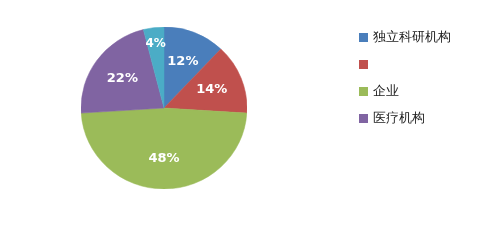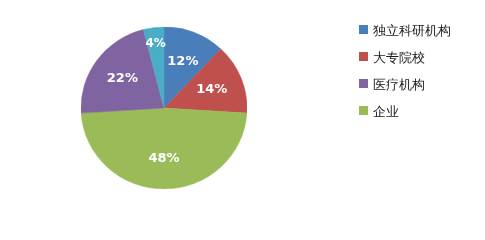--- a/index.html
+++ b/index.html
@@ -45,20 +45,21 @@
     font-size: 12px;
   }
   #legend {
     position: absolute;
     left: 359px;
     top: 23px;
     width: 124px;
   }
   .legend-row {
     display: flex;
+    align-items: center;
     height: 27px;
   }
   .legend-swatch {
     width: 9px;
     height: 9px;
     flex: 0 0 9px;
     margin-right: 5px;
     margin-top: 2px;
   }
   .legend-label {
@@ -93,25 +94,24 @@
     </svg>
   </div>
 
   <div id="legend">
       <div class="legend-row">
         <span class="legend-swatch" style="background: rgb(74, 126, 187);"></span>
         <span class="legend-label">独立科研机构</span>
       </div>
       <div class="legend-row">
         <span class="legend-swatch" style="background: rgb(192, 80, 77);"></span>
-        <span class="legend-label">大专院校</span>
+      </div>
+      <div class="legend-row">
+        <span class="legend-swatch" style="background: rgb(155, 187, 89);"></span>
+        <span class="legend-label">企业</span>
       </div>
       <div class="legend-row">
         <span class="legend-swatch" style="background: rgb(128, 100, 162);"></span>
         <span class="legend-label">医疗机构</span>
-      </div>
-      <div class="legend-row">
-        <span class="legend-swatch" style="background: rgb(155, 187, 89);"></span>
-        <span class="legend-label">企业</span>
       </div>
     </div>
 
 </div>
 
 </body></html>

